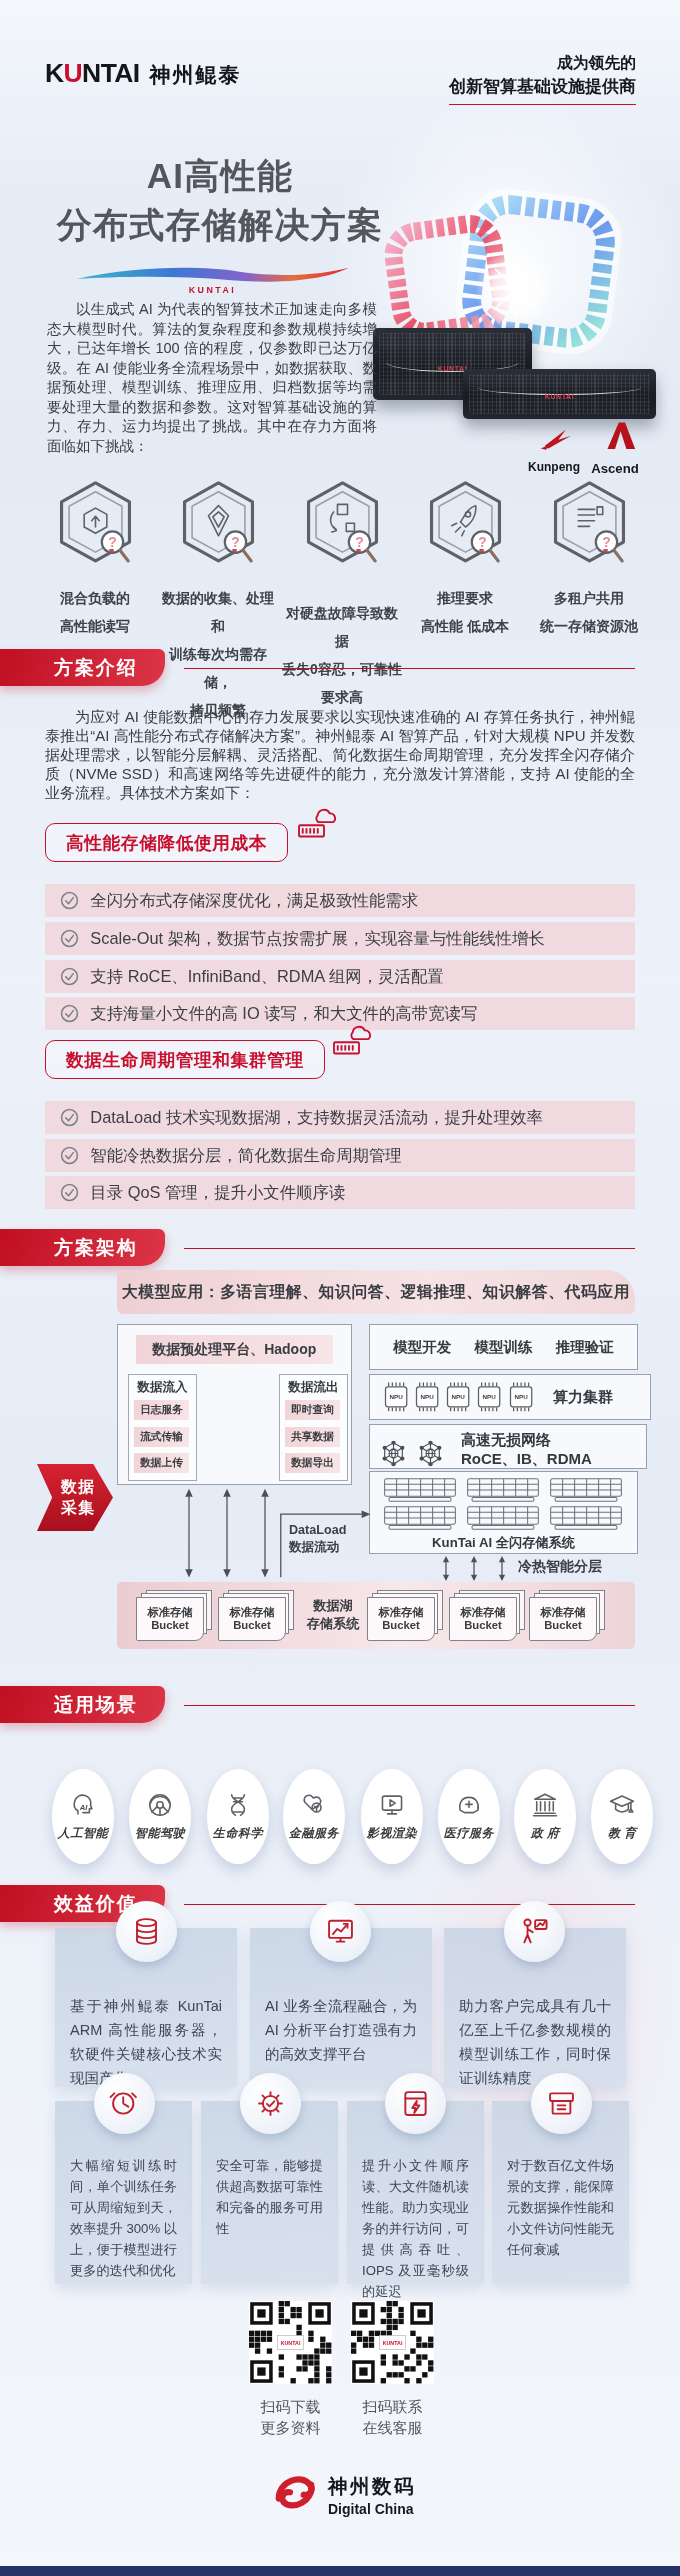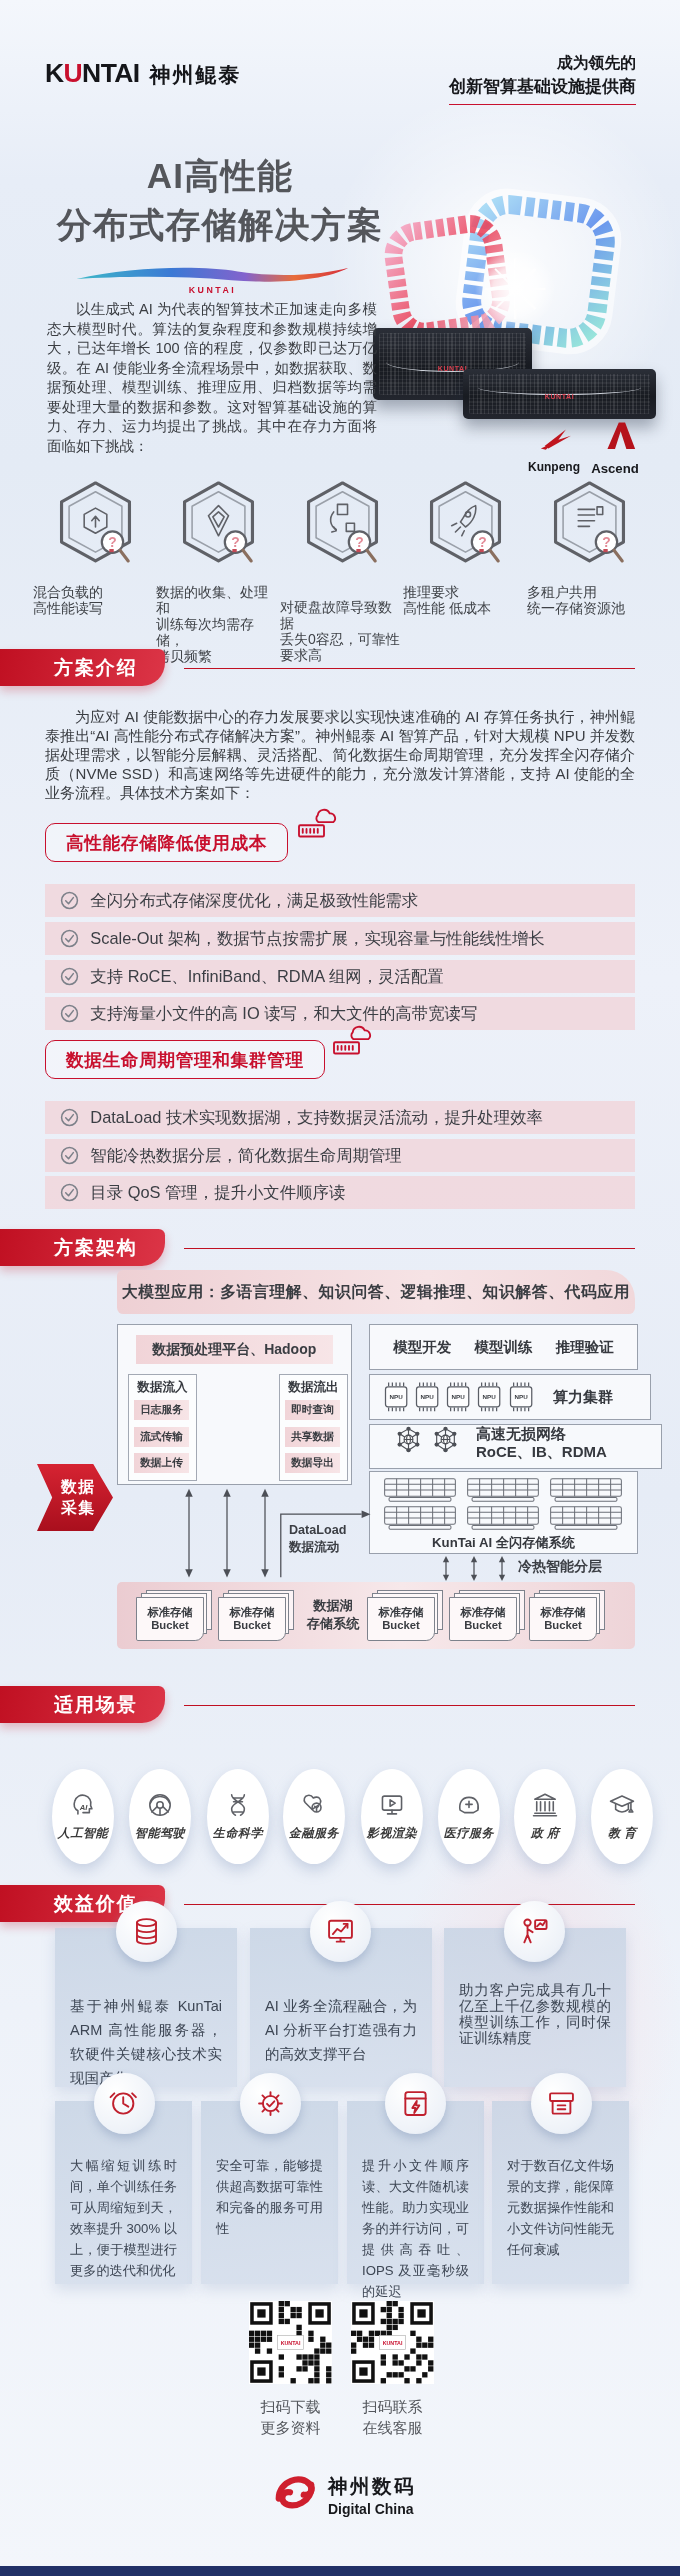--- a/index.html
+++ b/index.html
@@ -23,21 +23,21 @@
   .intro{font-size:14.5px;line-height:19.5px;text-align:justify;color:#3a3d42;}
   .intro:first-letter{}
   .indent{text-indent:2em;}
   .server{background:linear-gradient(180deg,#2b2f38 0%,#181b21 55%,#23262e 100%);border-radius:5px;box-shadow:0 8.8px 15px rgba(30,40,60,.35);overflow:hidden;}
   .server .grill{position:absolute;inset:5px 6.3px 5px 6.3px;background:repeating-linear-gradient(90deg,rgba(255,255,255,.10) 0 1.3px,rgba(0,0,0,0) 1.3px 3.8px),repeating-linear-gradient(0deg,rgba(255,255,255,.06) 0 1.3px,rgba(0,0,0,0) 1.3px 3.8px);border-radius:2.5px;}
   .server .wave{position:absolute;left:8%;right:8%;top:34%;height:19px;border-bottom:1.3px solid #cdd2da;border-radius:50%;}
   .server .mini{position:absolute;left:0;right:0;top:52%;text-align:center;font-size:7px;font-weight:800;color:#d8404f;letter-spacing:0.6px;}
   .partner{position:absolute;text-align:center;}
   .partner .pname{font-size:12px;font-weight:700;color:#17181c;margin-top:9px;}
   
-  .chal-cap{font-size:14px;line-height:16px;font-weight:400;color:#3f4247;text-align:left;}
+  .chal-cap{font-size:14px;line-height:28px;font-weight:700;color:#3f4247;text-align:center;}
   
   .badge{position:absolute;left:0;width:165px;height:37px;background:linear-gradient(100deg,#c01022,#dc3547);
     color:#fff;font-size:19px;font-weight:700;letter-spacing:1.9px;display:flex;align-items:center;
     padding-left:54px;box-sizing:border-box;border-radius:0 6.3px 23px 0;box-shadow:0 5px 10px rgba(192,16,34,.25);}
   .badge-line{position:absolute;left:184px;width:451px;height:1.3px;background:#c01022;}
   
   .para{font-size:15px;line-height:19px;text-align:justify;color:#3a3d42;}
   .glabel{position:absolute;left:45px;height:37px;border:1.9px solid #c8102e;border-radius:10px;display:flex;align-items:center;
     padding:0 20px;font-size:17.7px;font-weight:700;color:#c8102e;background:rgba(255,255,255,.30);letter-spacing:0.6px;}
   .bar{position:absolute;left:45px;width:590px;height:33px;background:rgba(241,211,217,.78);
@@ -390,21 +390,21 @@
       </svg>
     <svg width="25" height="31.5" viewBox="0 0 40 50">
         <g stroke="#5a5e66" stroke-width="2">
           <path d="M9,2 v6 M15,2 v6 M21,2 v6 M27,2 v6 M33,2 v6 M9,42 v6 M15,42 v6 M21,42 v6 M27,42 v6 M33,42 v6"></path>
           <rect x="4" y="9" width="34" height="32" rx="4" fill="#fdfdfe"></rect>
         </g>
         <text x="21" y="29" text-anchor="middle" font-size="10" font-weight="bold" fill="#3a3d42">NPU</text>
       </svg>
     <span class="archtext" style="margin-left:14px;font-size:15px;">算力集群</span>
   </div>
-  <div class="panel" style="left:369px;top:1424px;width:267px;height:43px;display:flex;align-items:flex-start;gap:7.6px;padding-left:24px;">
+  <div class="panel" style="left:369px;top:1424px;width:267px;height:43px;display:flex;align-items:flex-end;gap:7.6px;padding-left:9px;">
     <svg width="29" height="29" viewBox="0 0 46 46">
         <g stroke="#4c4f56" stroke-width="1.8" fill="none">
           <path d="M23,6 L37,14 L37,31 L23,40 L9,31 L9,14 Z M23,6 L23,23 M37,14 L23,23 M37,31 L23,23 M23,40 L23,23 M9,31 L23,23 M9,14 L23,23"></path>
           <circle cx="23" cy="23" r="7" fill="#fff"></circle>
           <ellipse cx="23" cy="23" rx="3" ry="7"></ellipse>
           <path d="M16,23 h14"></path>
         </g>
         <g fill="#4c4f56">
           <circle cx="23" cy="6" r="3.4"></circle>
           <circle cx="37" cy="14" r="3.4"></circle>
@@ -653,21 +653,21 @@
   <div class="vicon" style="left:310px;top:1901px;">
     <svg width="33" height="33" viewBox="0 0 52 52">
         <g fill="none" stroke="#c0202e" stroke-width="3" stroke-linecap="round" stroke-linejoin="round">
           <rect x="8" y="9" width="36" height="27" rx="3"></rect>
           <polyline points="14,30 21,22 27,26 37,14"></polyline>
           <path d="M37,14 h-6 M37,14 v6 M20,42 h12 M26,36 v6"></path>
         </g>
       </svg>
   </div>
   <div class="vcard" style="left:444px;top:1928px;width:182px;height:159px;">
-    <div class="vtext" style="top:54px;font-size:14.5px;line-height:16px;">助力客户完成具有几十亿至上千亿参数规模的模型训练工作，同时保证训练精度</div>
+    <div class="vtext" style="top:66px;font-size:14.5px;line-height:24px;">助力客户完成具有几十亿至上千亿参数规模的模型训练工作，同时保证训练精度</div>
   </div>
   <div class="vicon" style="left:504px;top:1901px;">
     <svg width="33" height="33" viewBox="0 0 52 52">
         <g fill="none" stroke="#c0202e" stroke-width="3" stroke-linecap="round" stroke-linejoin="round">
           <circle cx="15" cy="12" r="5"></circle>
           <path d="M15,17 v14 M15,22 l8,5 M15,31 l-5,12 M15,31 l5,12"></path>
           <rect x="27" y="8" width="18" height="14" rx="2"></rect>
           <polyline points="30,18 35,13 39,16 43,10"></polyline>
         </g>
       </svg>

